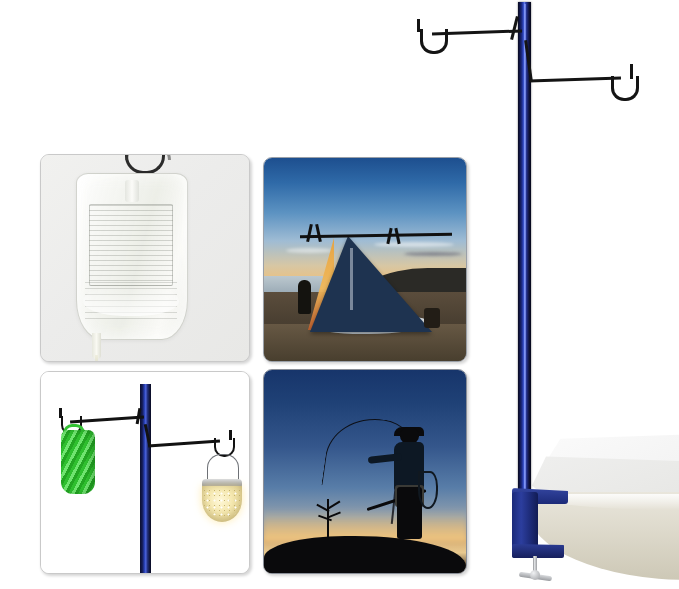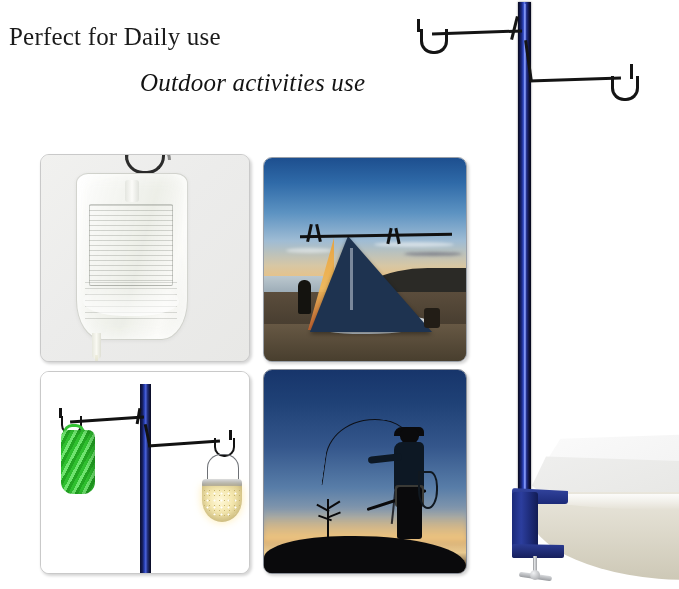--- a/index.html
+++ b/index.html
@@ -377,22 +377,20 @@
     position:absolute;left:130px;top:570px;width:10px;height:10px;
     background:radial-gradient(circle at 35% 30%,#f0f1f3,#9ea0a4);
     border-radius:50%;
   }
 </style>
 </head>
 <body>
 
 <div class="stage">
 
-  <div class="headline-1">Perfect for Daily use</div>
-  <div class="headline-2">Outdoor activities use</div>
 
   <div class="panel" id="panel-iv">
     <div class="panel-inner">
       <div class="iv-bg"></div>
       <div class="iv-hook"></div>
       <div class="iv-bag">
         <div class="iv-neck"></div>
         <div class="iv-label"></div>
         <div class="iv-label2"></div>
         <div class="iv-fold"></div>

